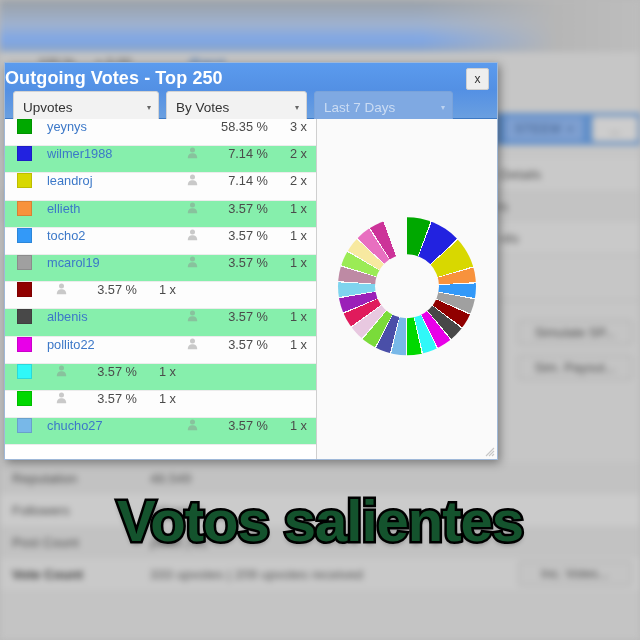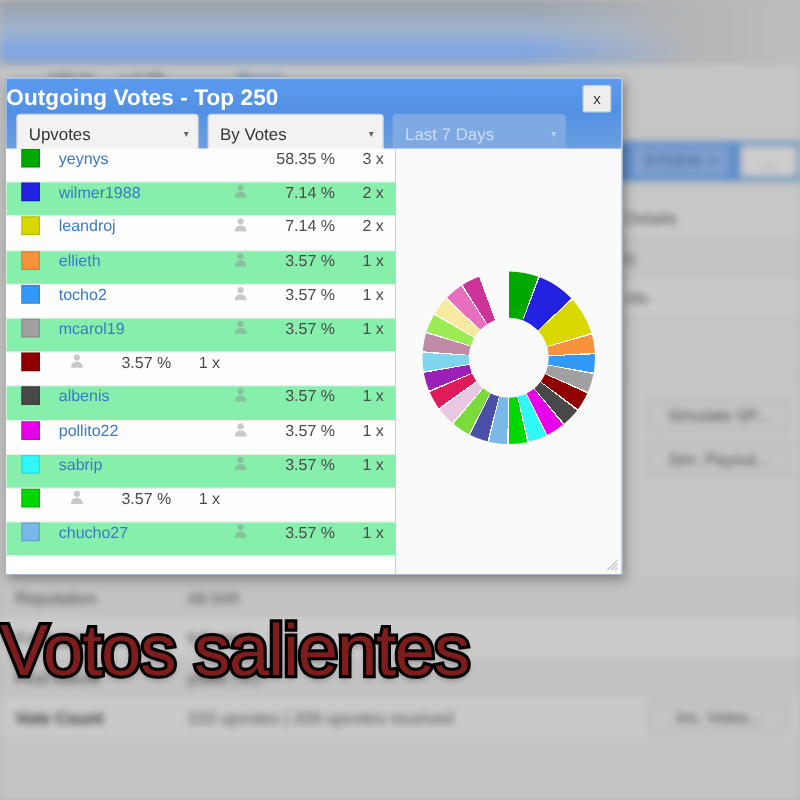--- a/index.html
+++ b/index.html
@@ -197,25 +197,25 @@
     position: absolute; right: 2px; bottom: 2px;
     width: 11px; height: 11px;
     opacity: .45;
   }
 
   
   .caption {
     position: absolute;
     left: 0; right: 0;
     top: 487px;
-    text-align: left;
+    text-align: center;
     font-family: "Liberation Sans", sans-serif;
-    font-weight: normal;
+    font-weight: bold;
     font-size: 58px;
-    color: #7f1d1d;
+    color: #14532d;
     letter-spacing: -1px;
     -webkit-text-stroke: 5px #000;
     paint-order: stroke fill;
     text-shadow: 0 3px 5px rgba(0,0,0,.35);
     white-space: nowrap;
   }
 </style>
 </head>
 <body>
 
@@ -413,21 +413,20 @@
                 <path d="M2.2 15 C2.2 10.6 5 9 8 9 C11 9 13.8 10.6 13.8 15 Z" fill="#8c8c8c"></path>
               </svg>
             </div>
             <div class="pct-cell">3.57 %</div>
             <div class="cnt-cell">1 x</div>
           </div>
           <div class="row odd">
             <div class="swatch-cell">
               <div class="swatch" style="background: rgb(48, 248, 248);"></div>
             </div>
-            <div class="name-cell">sabrip</div>
             <div class="icon-cell">
               <svg class="person" viewBox="0 0 16 16">
                 <circle cx="8" cy="5" r="3.1" fill="#8c8c8c"></circle>
                 <path d="M2.2 15 C2.2 10.6 5 9 8 9 C11 9 13.8 10.6 13.8 15 Z" fill="#8c8c8c"></path>
               </svg>
             </div>
             <div class="pct-cell">3.57 %</div>
             <div class="cnt-cell">1 x</div>
           </div>
           <div class="row">

